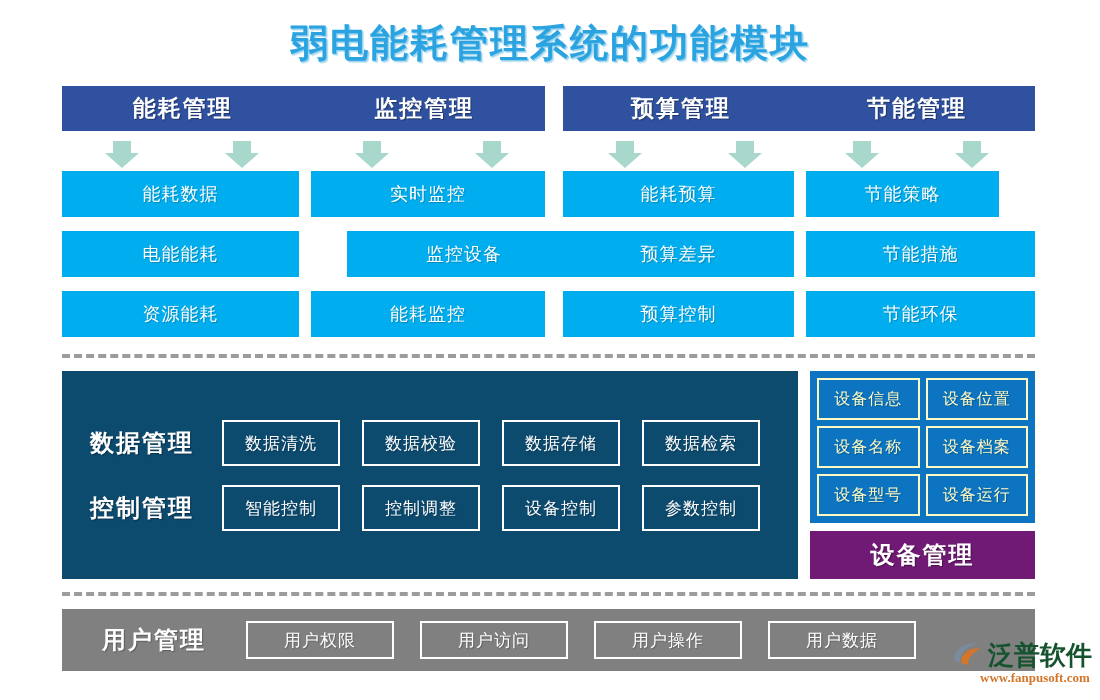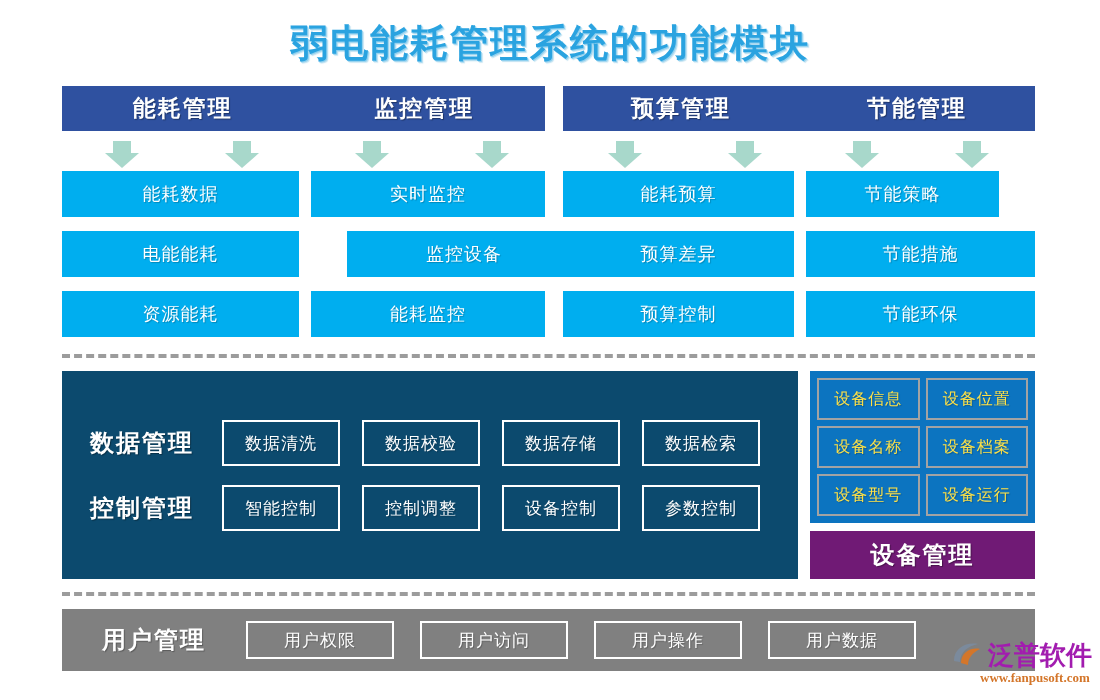--- a/index.html
+++ b/index.html
@@ -163,26 +163,26 @@
     height: 152px;
     background: #0c74c0;
     padding: 7px;
     box-sizing: border-box;
     display: grid;
     grid-template-columns: 1fr 1fr;
     grid-template-rows: 1fr 1fr 1fr;
     gap: 6px;
   }
   .dev-cell {
-    border: 2px solid #a3a3a3;
+    border: 2px solid #fef9c3;
     box-sizing: border-box;
     display: flex;
     align-items: center;
     justify-content: center;
-    color: #fde047;
+    color: #fef9c3;
     font-family: "Liberation Serif", "DejaVu Serif", serif;
     font-size: 16px;
     letter-spacing: 1px;
     text-shadow: 1px 1px 1px rgba(0,0,0,0.22);
   }
   .dev-title {
     position: absolute;
     left: 810px;
     top: 531px;
     width: 225px;
@@ -255,21 +255,21 @@
   .logo-mark {
     width: 34px;
     height: 30px;
     position: relative;
     margin-right: 2px;
   }
   .logo-text {
     font-family: "Liberation Serif", "DejaVu Serif", serif;
     font-weight: bold;
     font-size: 26px;
-    color: #a21caf;
+    color: #14532d;
     letter-spacing: 0px;
   }
   .logo-url {
     font-family: "Liberation Serif", "DejaVu Serif", serif;
     font-weight: bold;
     font-size: 13px;
     color: #d4762a;
     margin-left: 28px;
     margin-top: -2px;
     letter-spacing: 0px;

